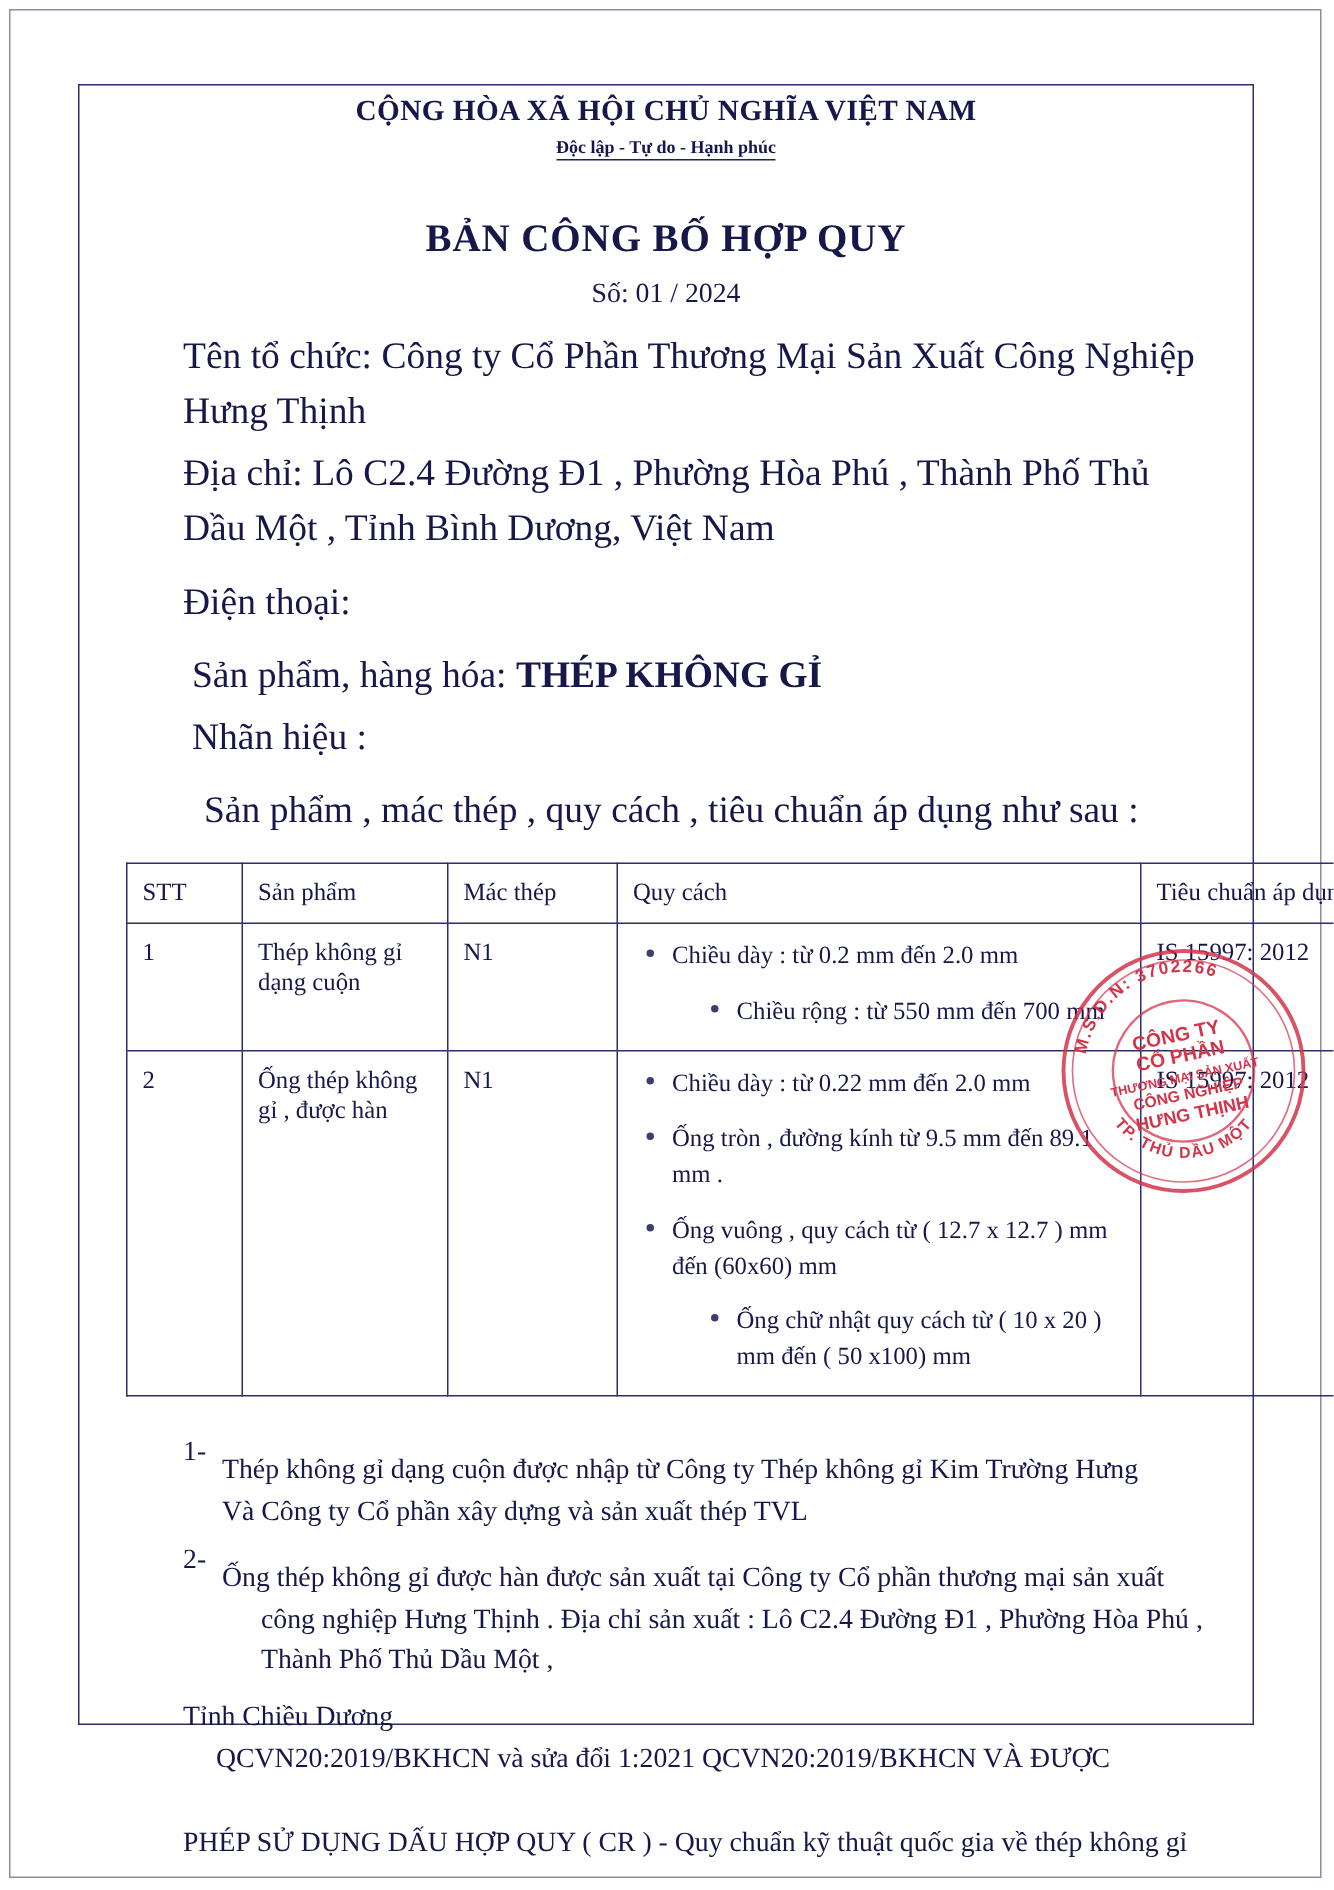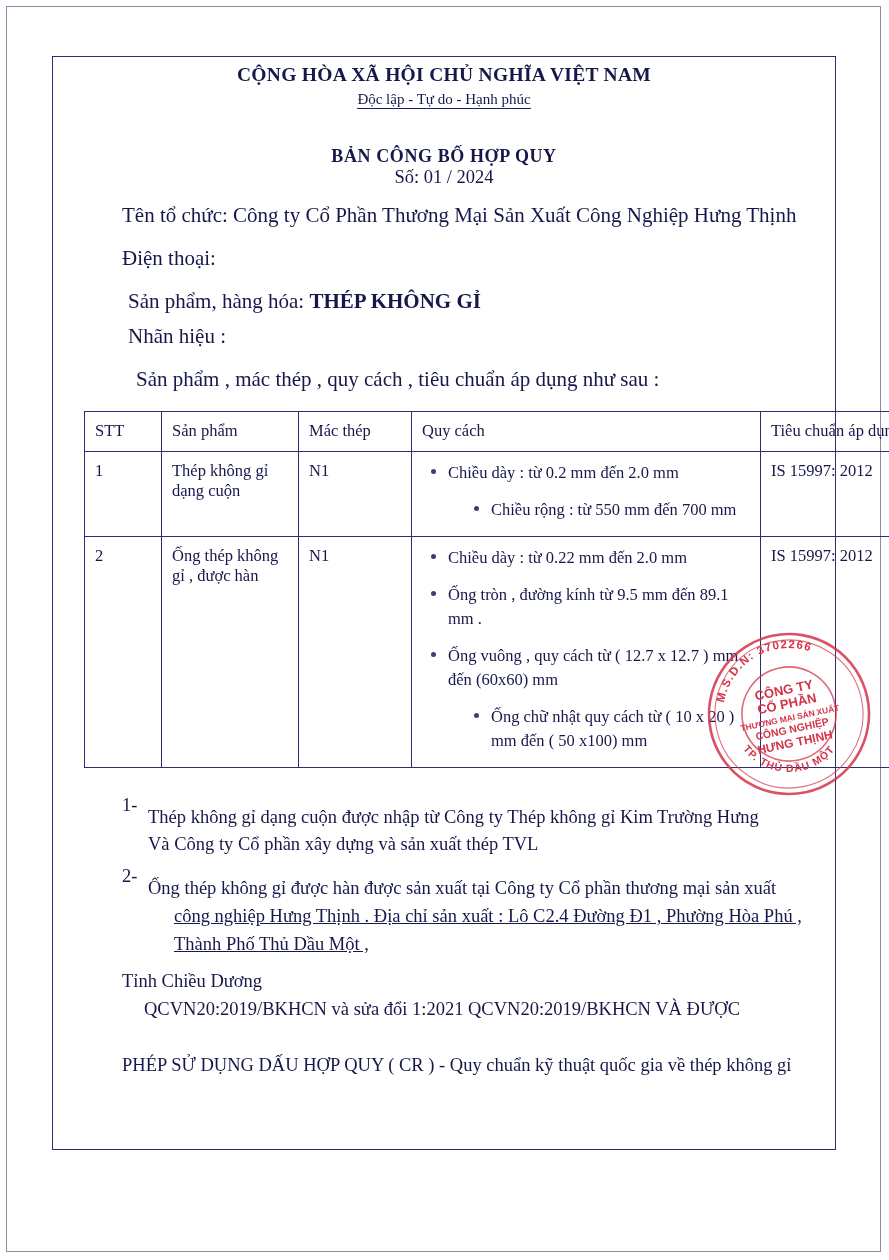--- a/index.html
+++ b/index.html
@@ -50,42 +50,43 @@
 
   .center { text-align: center; }
 
   .nation {
     font-weight: bold;
     font-size: 19.5px;
     letter-spacing: 0.3px;
     margin-top: 8px;
   }
   .motto {
-    font-weight: normal;
-    font-size: 15px;
+    font-weight: bold;
+    font-size: 12px;
     margin-top: 5px;
   }
   .motto span {
     border-bottom: 1.3px solid #1d2060;
     padding-bottom: 1px;
   }
 
   .doc-title {
     font-weight: bold;
-    font-size: 18px;
+    font-size: 26px;
     letter-spacing: 0.6px;
     margin-top: 38px;
   }
   .doc-number {
     font-size: 18.5px;
+    margin-top: 12px;
     text-align: center;
   }
 
   .para {
-    font-size: 21px;
+    font-size: 25px;
     line-height: 1.48;
     margin-top: 12px;
     padding-left: 38px;
   }
   .para.tight { margin-top: 4px; }
   .para.indent2 { padding-left: 44px; }
   .para.indent3 { padding-left: 52px; }
   .bold { font-weight: bold; }
 
   
@@ -146,21 +147,21 @@
   }
   .note-row {
     display: flex;
     margin-top: 4px;
   }
   .note-num {
     width: 26px;
     flex: 0 0 26px;
   }
   .note-body { flex: 1 1 auto; margin-top: 12px; }
-  .note-body .l2 { padding-left: 26px; display: block; text-decoration: underline; }
+  .note-body .l2 { padding-left: 26px; display: block; }
   .note-body .l0 { display: block; }
 
   .tail {
     font-size: 18.5px;
     line-height: 1.5;
     padding-left: 38px;
     margin-top: 10px;
   }
   .tail .r1 { display: block; padding-left: 0; }
   .tail .r2 { display: block; margin-top: 8px; }
@@ -192,20 +193,25 @@
   <div class="center motto"><span>Độc lập - Tự do - Hạnh phúc</span></div>
 
   <div class="center doc-title">BẢN CÔNG BỐ HỢP QUY</div>
   <div class="center doc-number">Số: 01 / 2024</div>
 
   <div class="para">
     <span>Tên tổ chức:</span>
     <span>Công ty Cổ Phần Thương Mại Sản Xuất Công Nghiệp Hưng Thịnh</span>
   </div>
 
+  <div class="para tight">
+    <span>Địa chỉ:</span>
+    <span>Lô C2.4 Đường Đ1 , Phường Hòa Phú , Thành Phố Thủ Dầu Một , Tỉnh</span>
+    <span>Bình Dương, Việt Nam</span>
+  </div>
 
   <div class="para">Điện thoại:</div>
 
   <div class="para indent2">
     <span>Sản phẩm, hàng hóa:</span>
     <span class="bold">THÉP KHÔNG GỈ</span>
   </div>
 
   <div class="para indent2 tight">Nhãn hiệu :</div>
 

